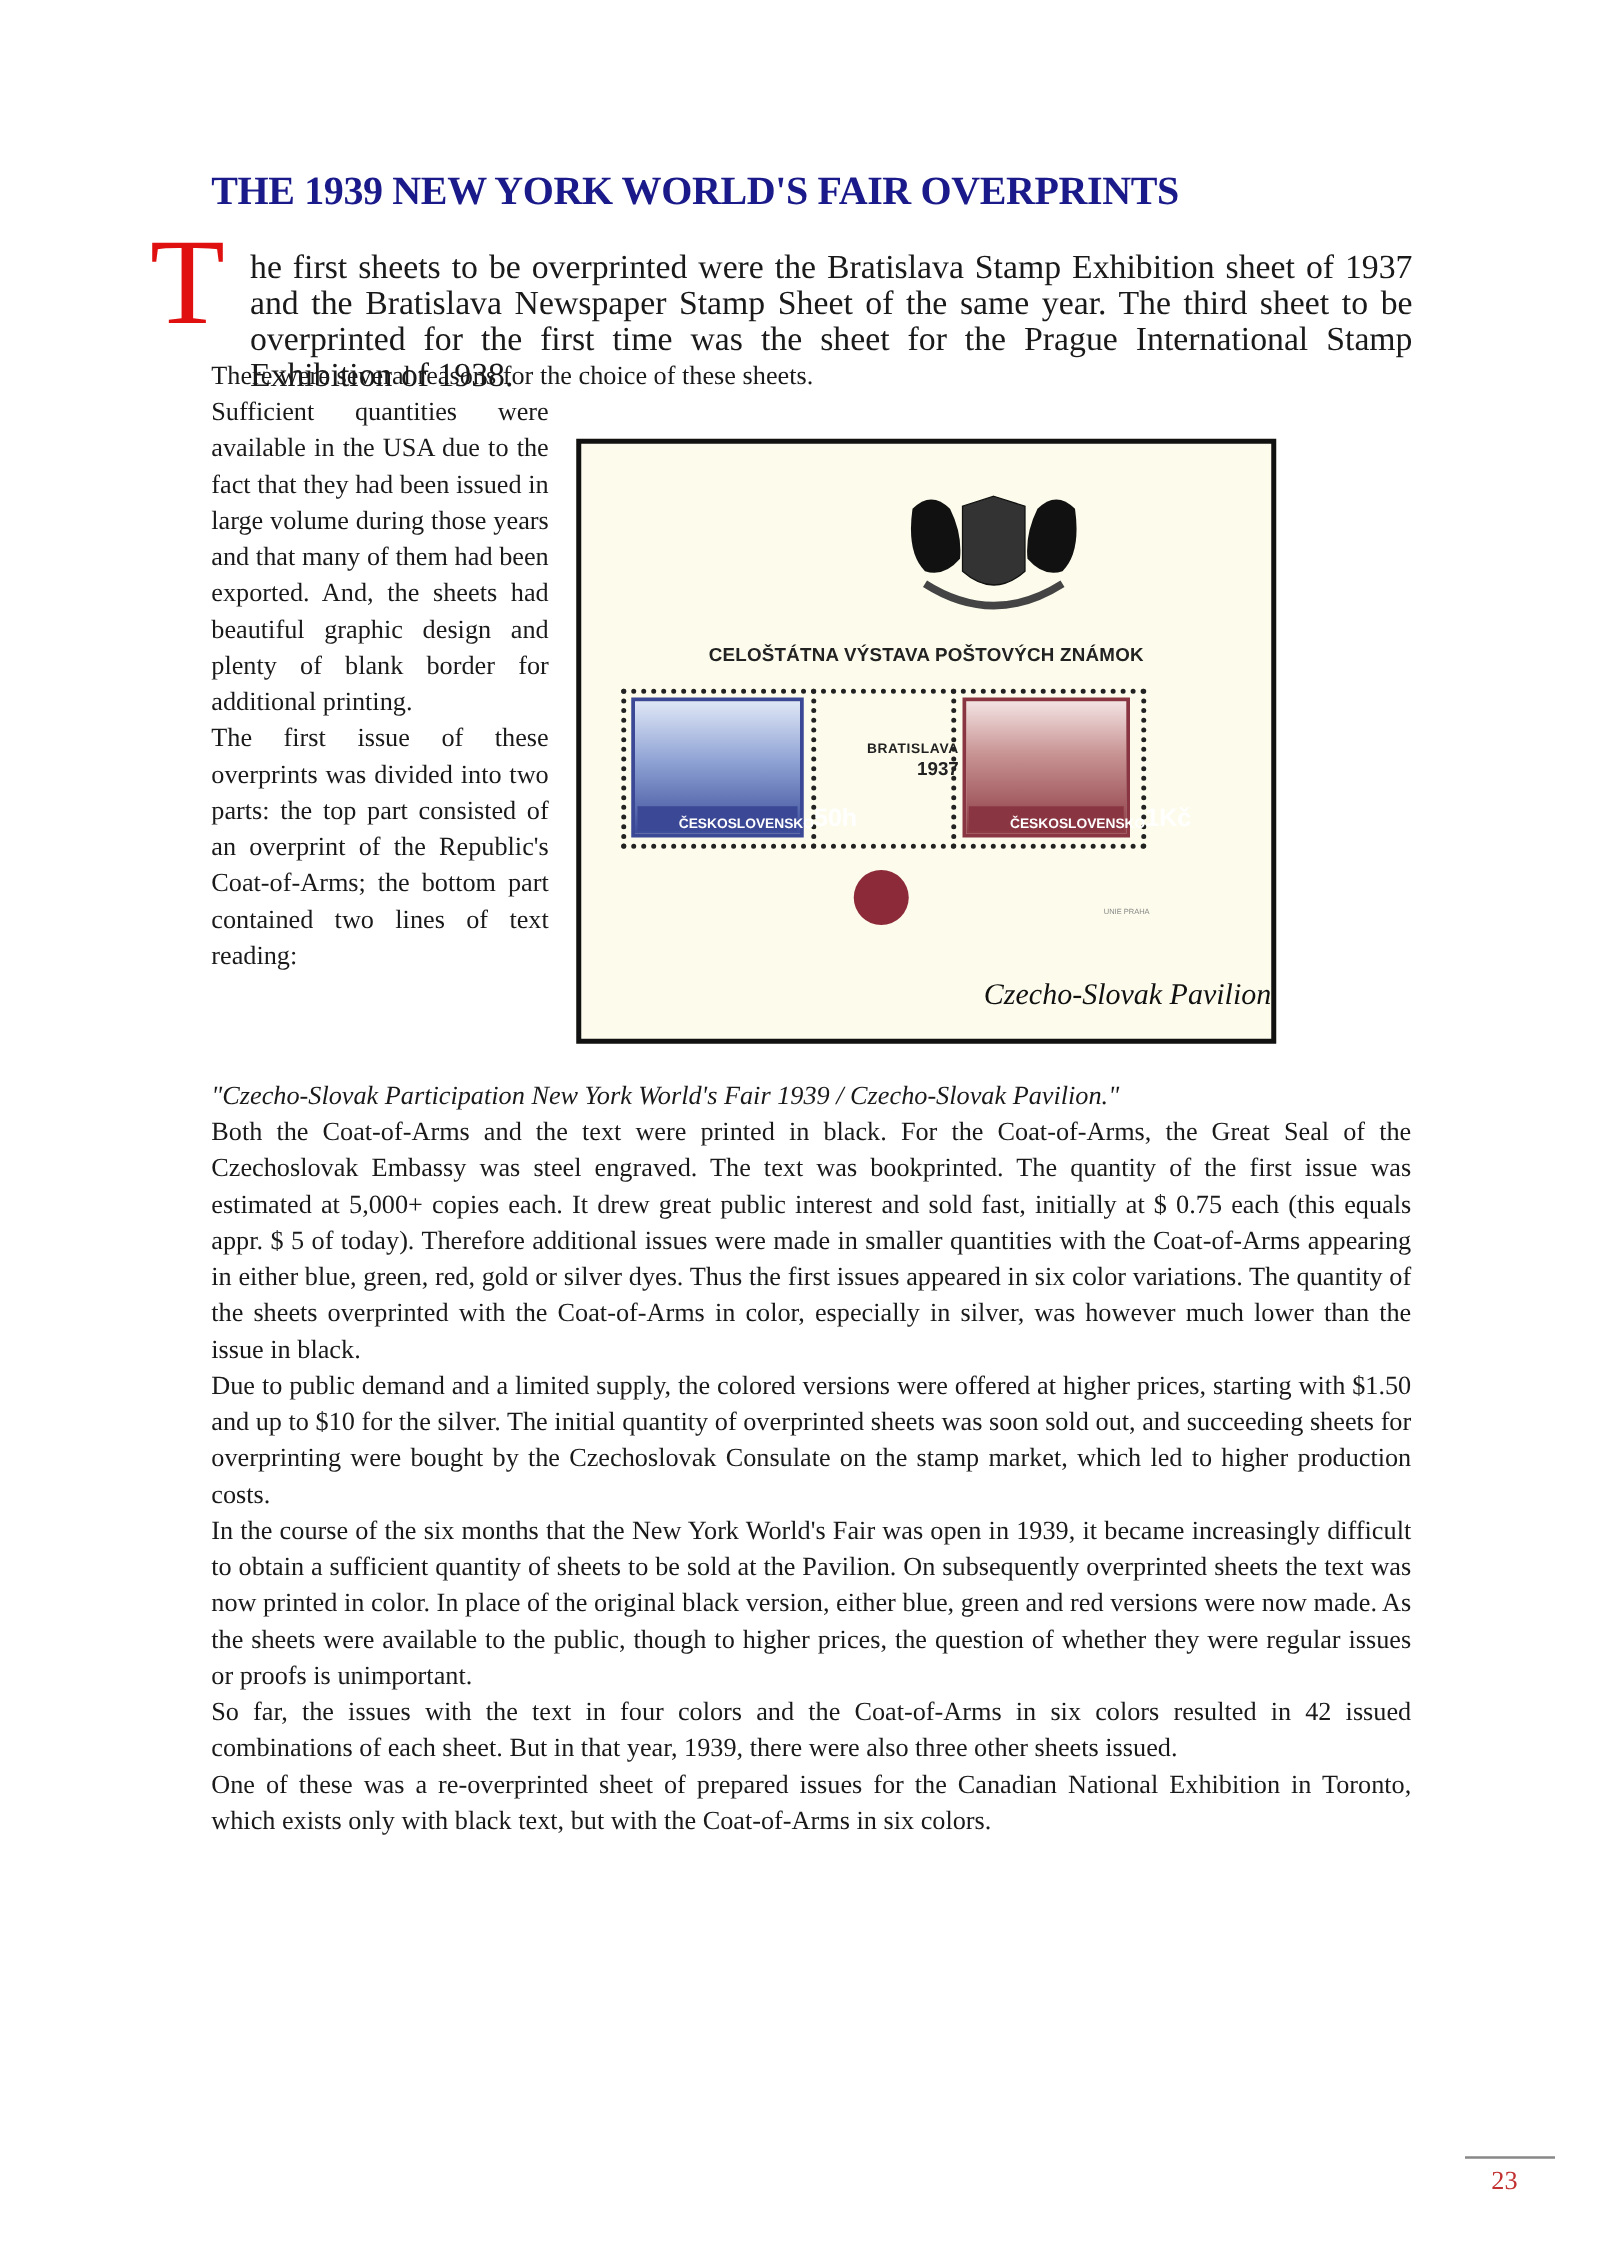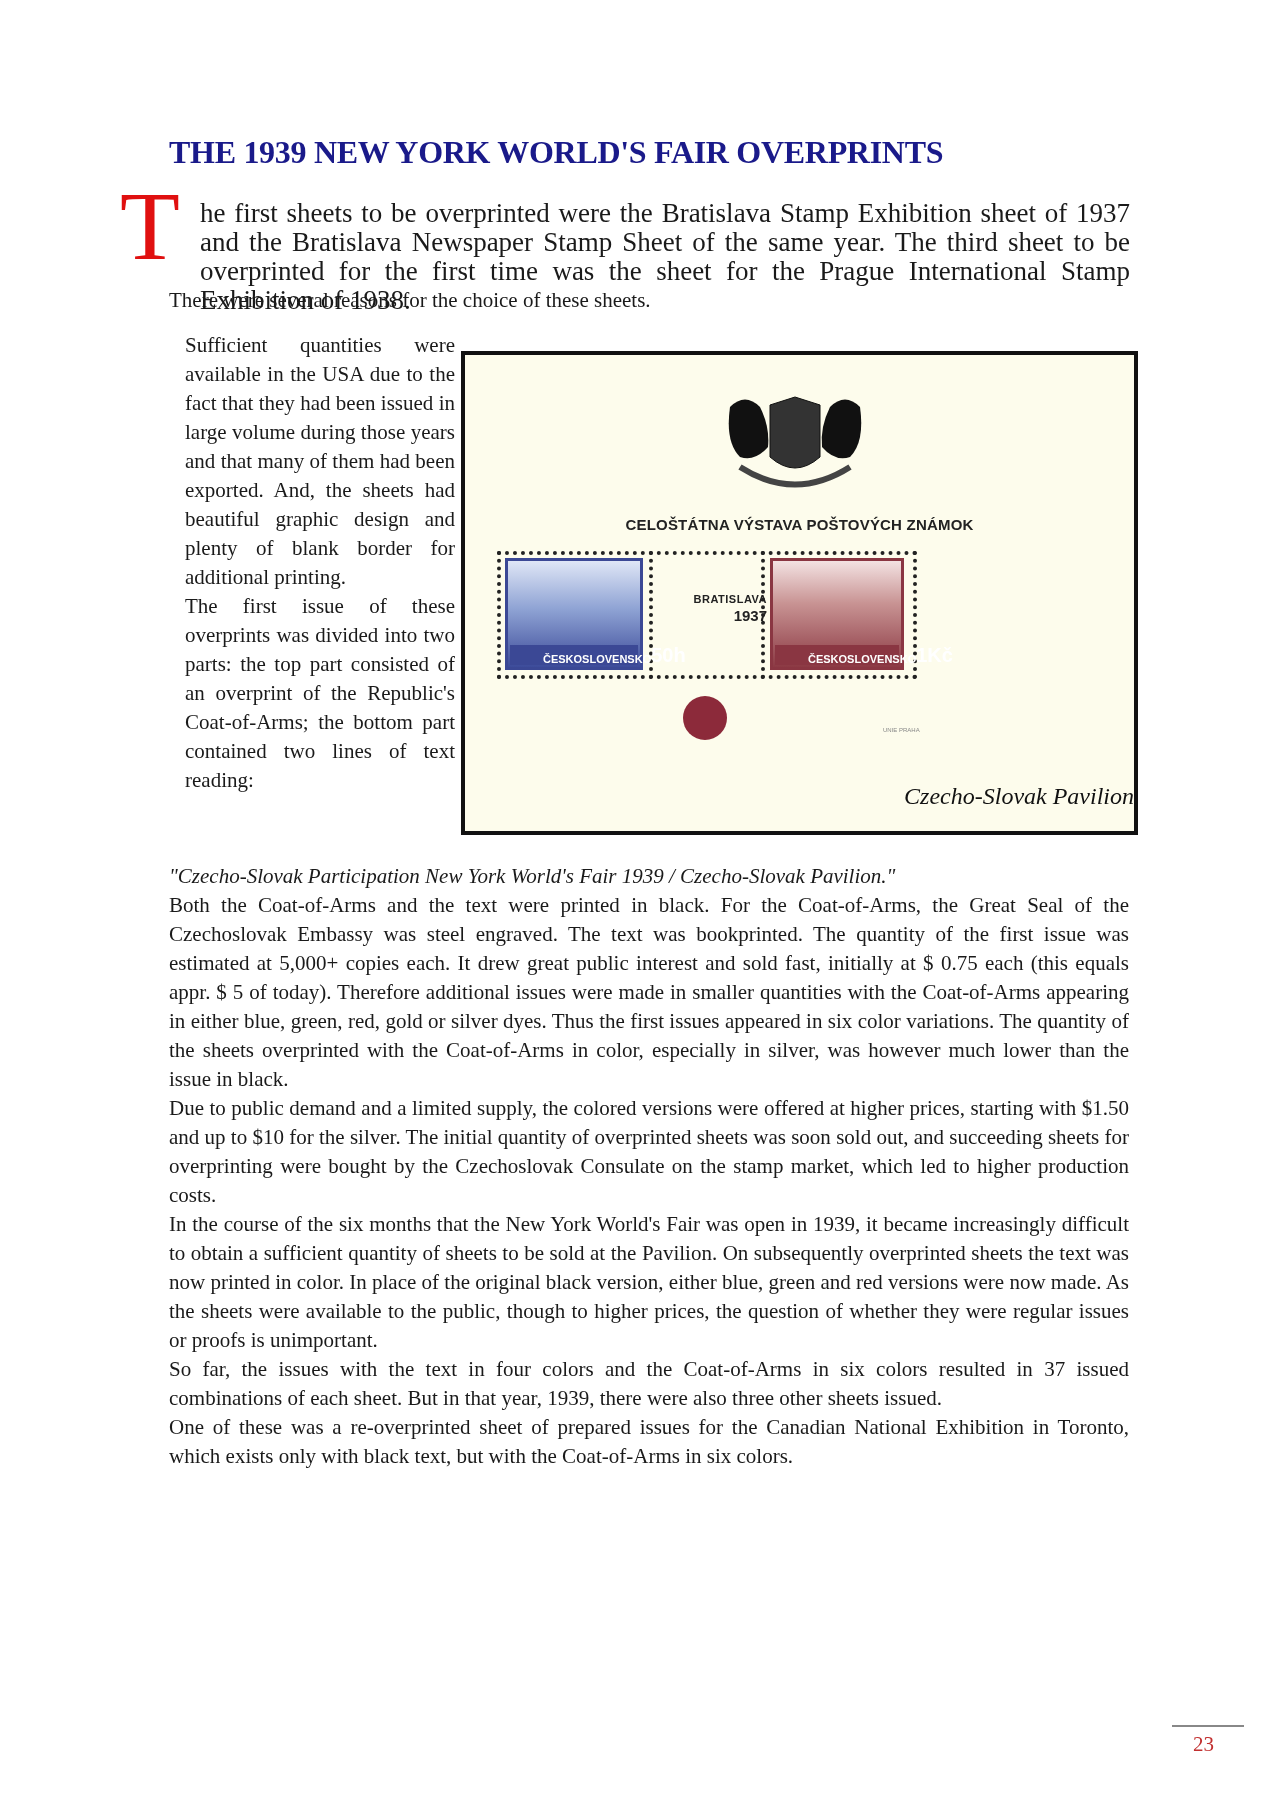--- a/index.html
+++ b/index.html
@@ -6,27 +6,27 @@
   body { width:1280px; height:1807px; position:relative; overflow:hidden;
          font-family:"Liberation Serif","DejaVu Serif",serif; color:#1a1a1a; }
   .title { position:absolute; left:169px; top:134px; font-size:32px; font-weight:bold;
            color:#1a1a8a; letter-spacing:-0.3px; margin:0; }
   .dropcap { position:absolute; left:120px; top:182px; font-size:98px; line-height:88px;
              color:#e01010; font-weight:normal; }
   .intro { position:absolute; left:200px; top:199px; width:930px; font-size:27px; line-height:29px;
            text-align:justify; text-align-last:left; margin:0; }
   .line { position:absolute; left:169px; font-size:21px; line-height:29px; margin:0; }
   .narrow { position:absolute; left:169px; top:315px; width:270px; font-size:21px; line-height:29px;
-            text-align:justify; margin:16px;font-family:Liberation Serif, serif; }
+            text-align:justify; margin:0;font-family:Liberation Serif, serif; }
   .narrow p { margin:0; }
   .quote { position:absolute; left:169px; top:862px; font-size:21px; line-height:29px; font-style:italic; margin:0; }
   .body { position:absolute; left:169px; top:891px; width:960px; font-size:21px; line-height:29px;
           text-align:justify; margin:0; }
   .body p { margin:0; }
-  .sheet { position:absolute; left:461px; top:351px; width:677px; height:484px;
+  .sheet { position:absolute; left:461px; top:351px; width:560px; height:484px;
            border:4px solid #111; background:#fdfcec; box-sizing:border-box; }
   .coa { position:absolute; left:245px; top:32px; width:170px; height:110px; }
   .exh-title { position:absolute; left:0; right:0; top:161px; text-align:center;
                font-family:"Liberation Sans","DejaVu Sans",sans-serif; font-weight:bold;
                font-size:15px; color:#222; letter-spacing:0.2px; }
   .perf { position:absolute; border:4px dotted #222; box-sizing:border-box; }
   .stamp { position:absolute; box-sizing:border-box; }
   .stamp-left { left:40px; top:203px; width:138px; height:112px; background:linear-gradient(180deg,#dfe6f6 0%,#8fa3d4 45%,#3d4c9a 100%); border:3px solid #3b4895; }
   .stamp-right { left:305px; top:203px; width:134px; height:112px; background:linear-gradient(180deg,#f3e2e2 0%,#c89393 40%,#8c3a44 100%); border:3px solid #8a3642; }
   .stamp-label { position:absolute; left:2px; right:2px; bottom:2px; color:#fff;
@@ -93,18 +93,18 @@
   <div class="unie">UNIE PRAHA</div>
   <div class="script2">Czecho-Slovak Pavilion</div>
 </div>
 
 <p class="quote">"Czecho-Slovak Participation New York World's Fair 1939 / Czecho-Slovak Pavilion."</p>
 
 <div class="body">
   <p>Both the Coat-of-Arms and the text were printed in black. For the Coat-of-Arms, the Great Seal of the Czechoslovak Embassy was steel engraved. The text was bookprinted. The quantity of the first issue was estimated at 5,000+ copies each. It drew great public interest and sold fast, initially at $ 0.75 each (this equals appr. $ 5 of today). Therefore additional issues were made in smaller quantities with the Coat-of-Arms appearing in either blue, green, red, gold or silver dyes. Thus the first issues appeared in six color variations. The quantity of the sheets overprinted with the Coat-of-Arms in color, especially in silver, was however much lower than the issue in black.</p>
   <p>Due to public demand and a limited supply, the colored versions were offered at higher prices, starting with $1.50 and up to $10 for the silver. The initial quantity of overprinted sheets was soon sold out, and succeeding sheets for overprinting were bought by the Czechoslovak Consulate on the stamp market, which led to higher production costs.</p>
   <p>In the course of the six months that the New York World's Fair was open in 1939, it became increasingly difficult to obtain a sufficient quantity of sheets to be sold at the Pavilion. On subsequently overprinted sheets the text was now printed in color. In place of the original black version, either blue, green and red versions were now made. As the sheets were available to the public, though to higher prices, the question of whether they were regular issues or proofs is unimportant.</p>
-  <p>So far, the issues with the text in four colors and the Coat-of-Arms in six colors resulted in 37 issued combinations of each sheet. But in that year, 1939,  there were also three other sheets issued.</p>
+  <p>So far, the issues with the text in four colors and the Coat-of-Arms in six colors resulted in 42 issued combinations of each sheet. But in that year, 1939,  there were also three other sheets issued.</p>
   <p>One of these was a re-overprinted sheet of prepared issues for the Canadian National Exhibition in Toronto, which exists only with black text, but with the Coat-of-Arms in six colors.</p>
 </div>
 
 <div class="footer-rule"></div>
 <div class="page-num">23</div>
 
 </body></html>

